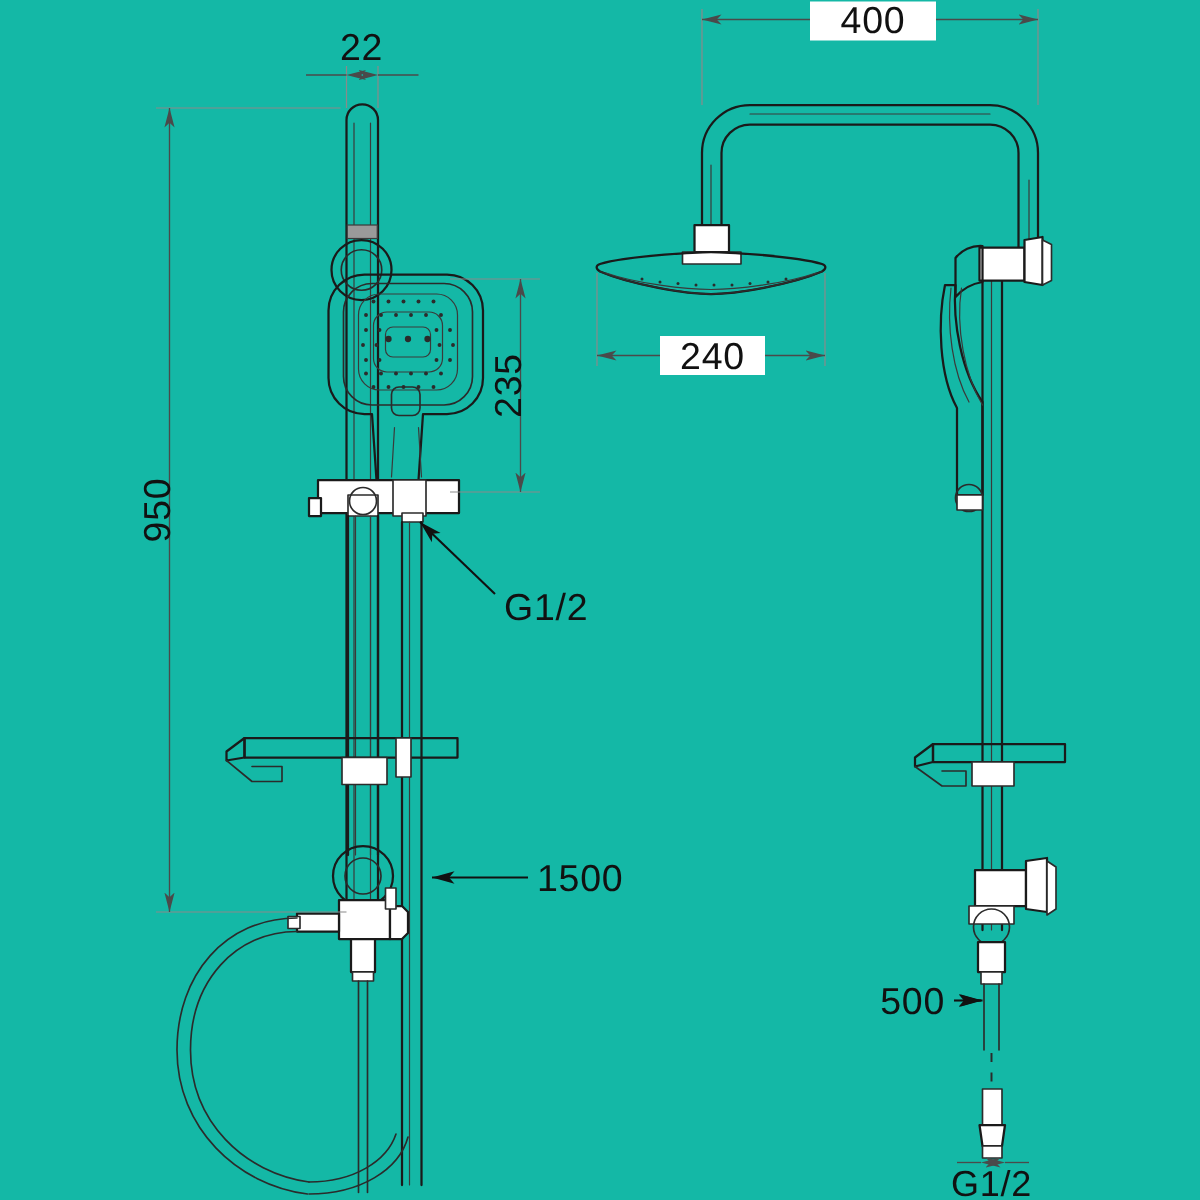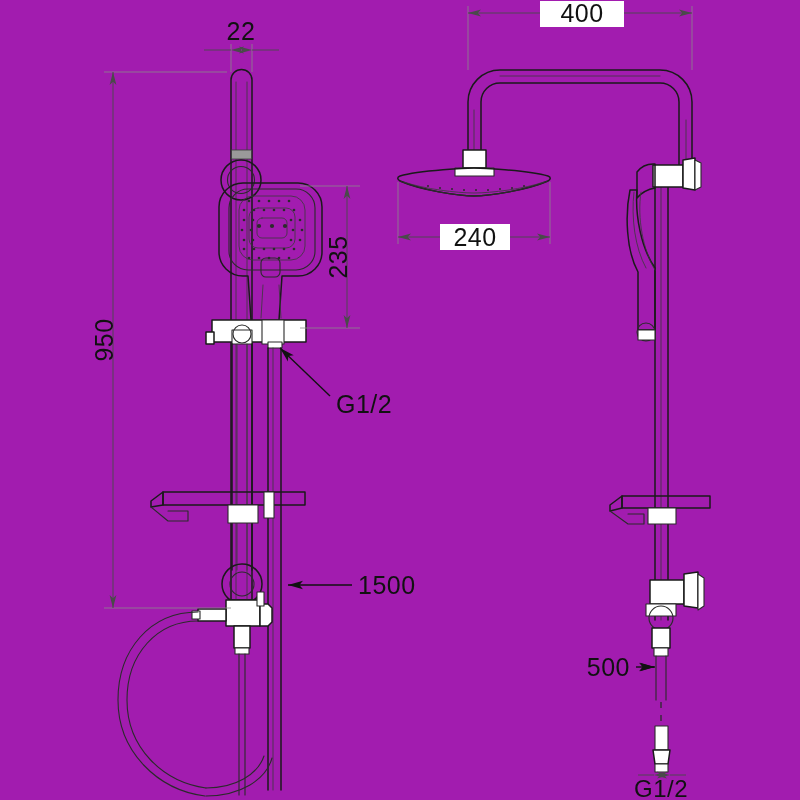--- a/index.html
+++ b/index.html
@@ -10,21 +10,21 @@
   body {
     width: 800px;
     height: 800px;
     font-family: "Liberation Sans", sans-serif;
     overflow: hidden;
   }
   #drawing-root {
     position: relative;
     width: 800px;
     height: 800px;
-    background: #a21caf;
+    background: #14b8a6;
   }
   svg.cad {
     position: absolute;
     top: 0;
     left: 0;
     width: 800px;
     height: 800px;
     display: block;
   }
   .part      { fill: none; stroke: #1a1a1a; stroke-width: 1.5; stroke-linejoin: round; stroke-linecap: round; }

